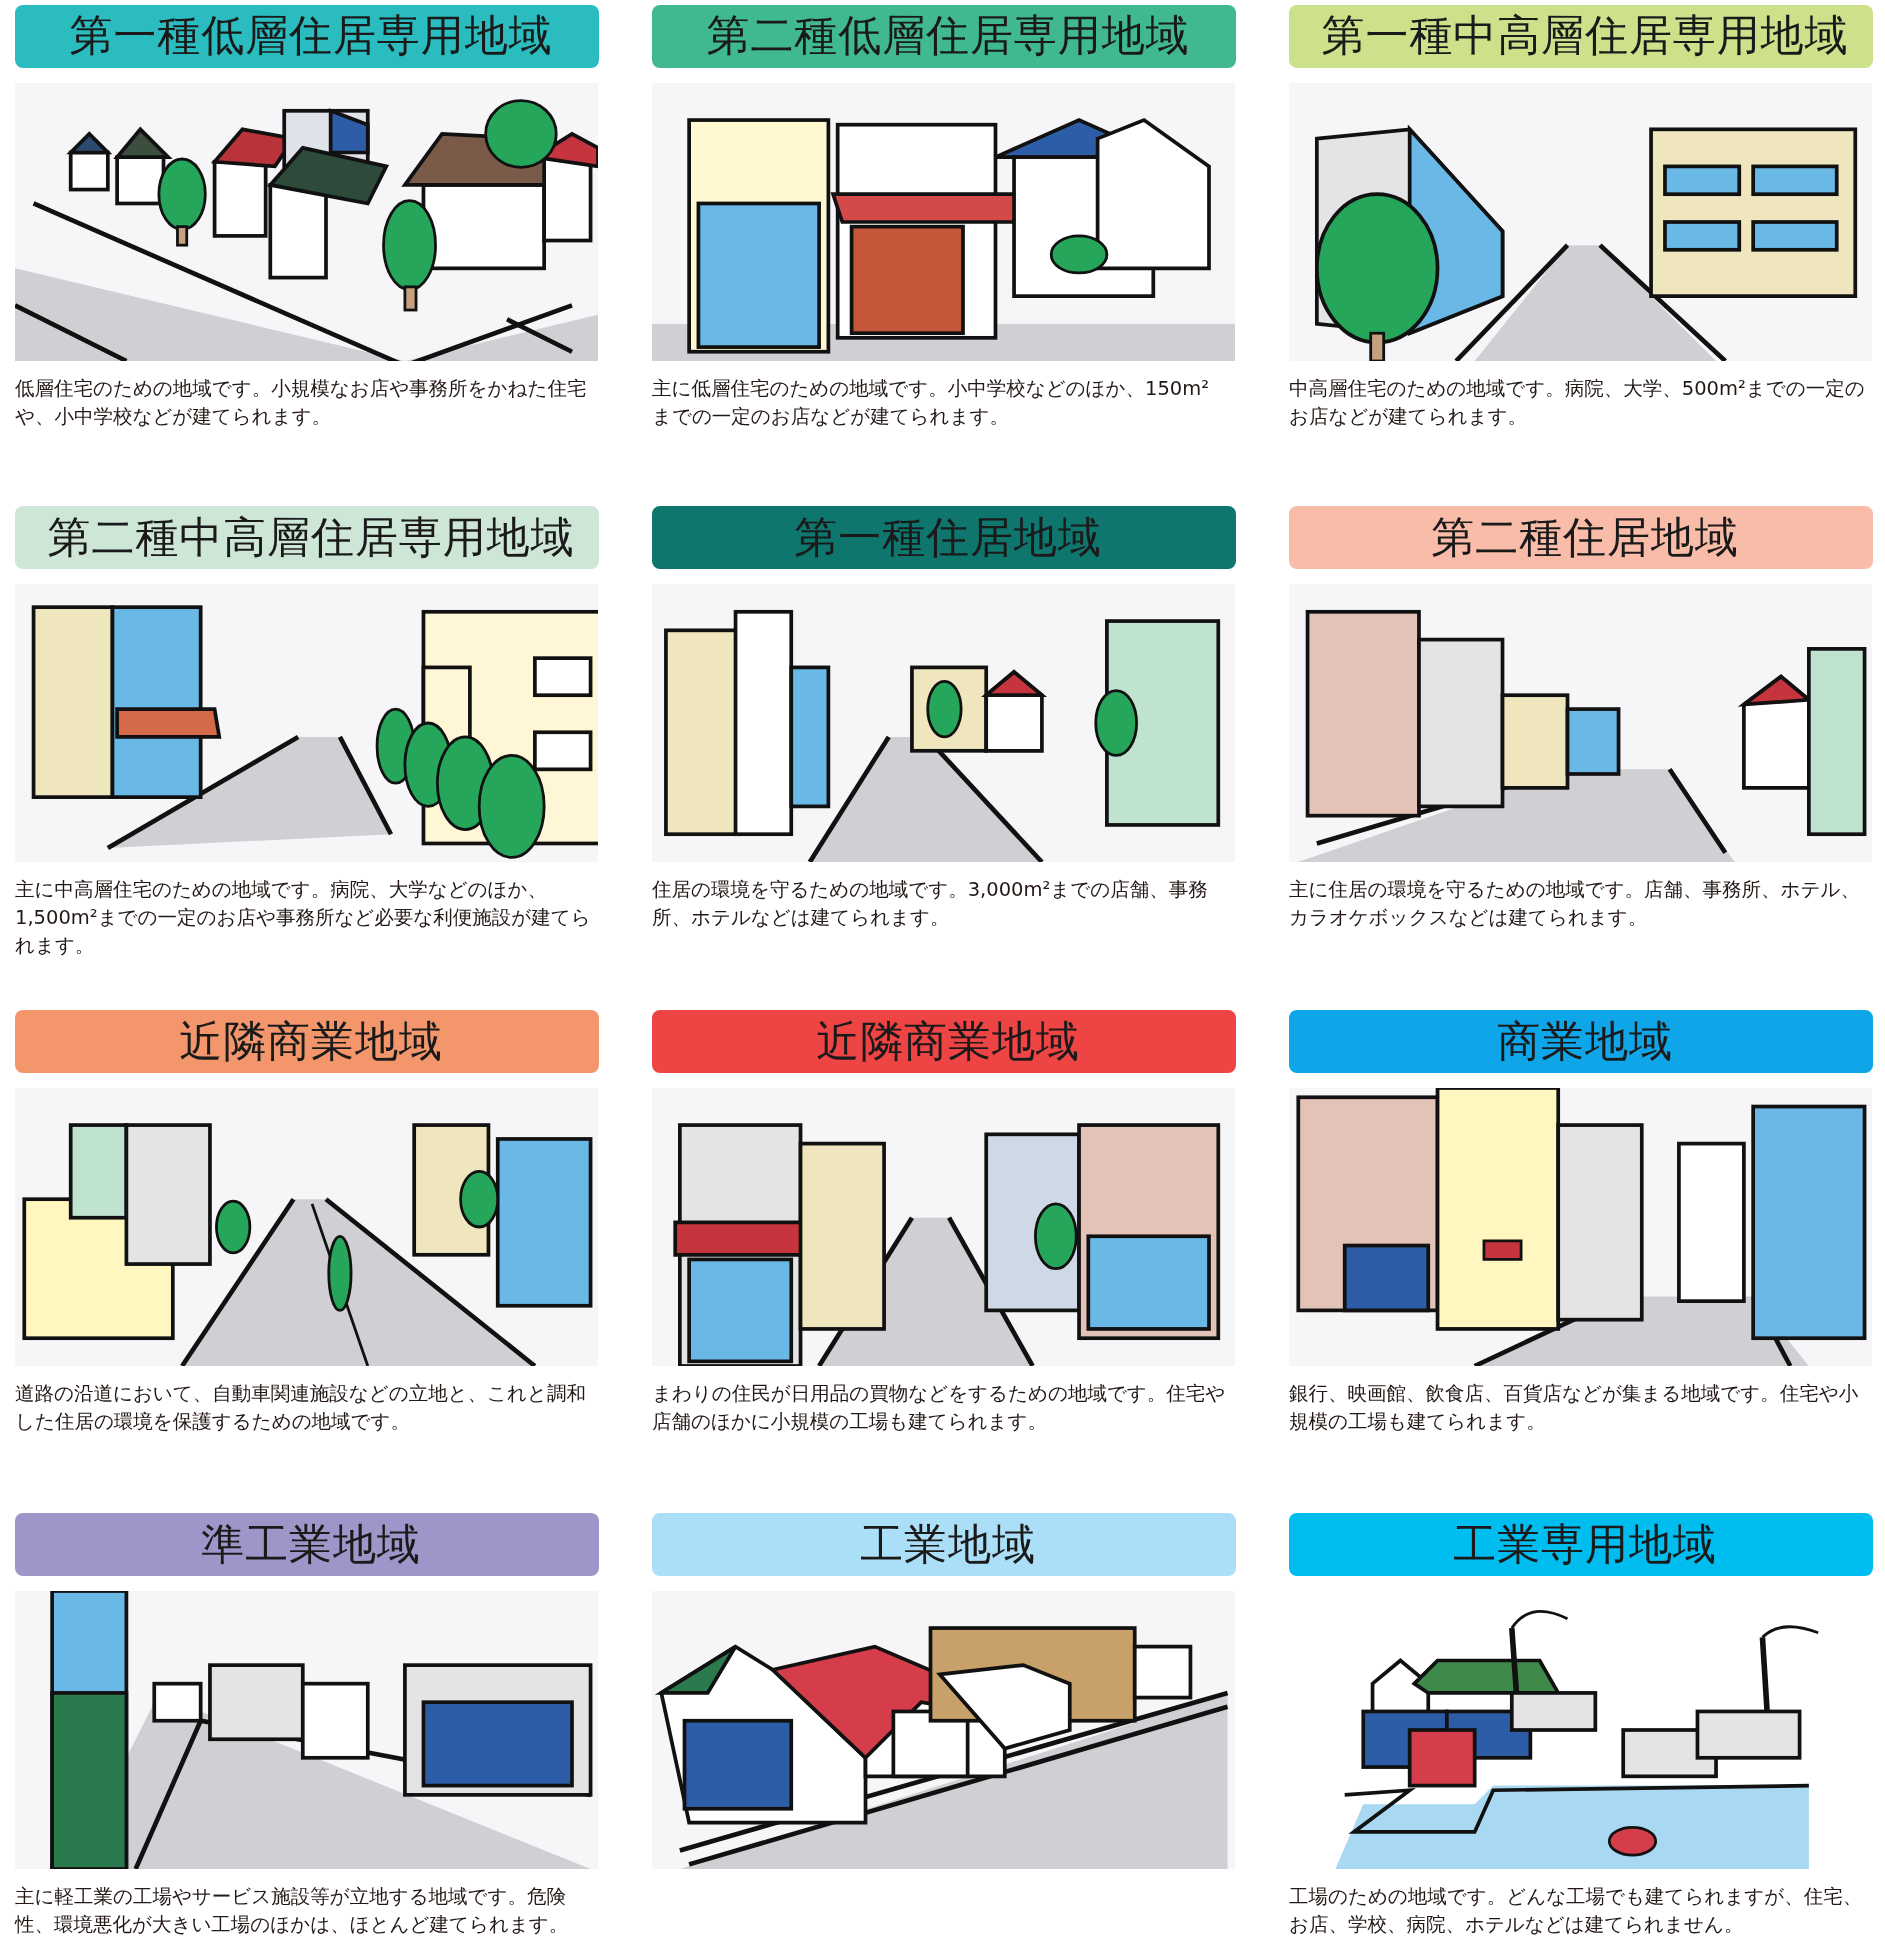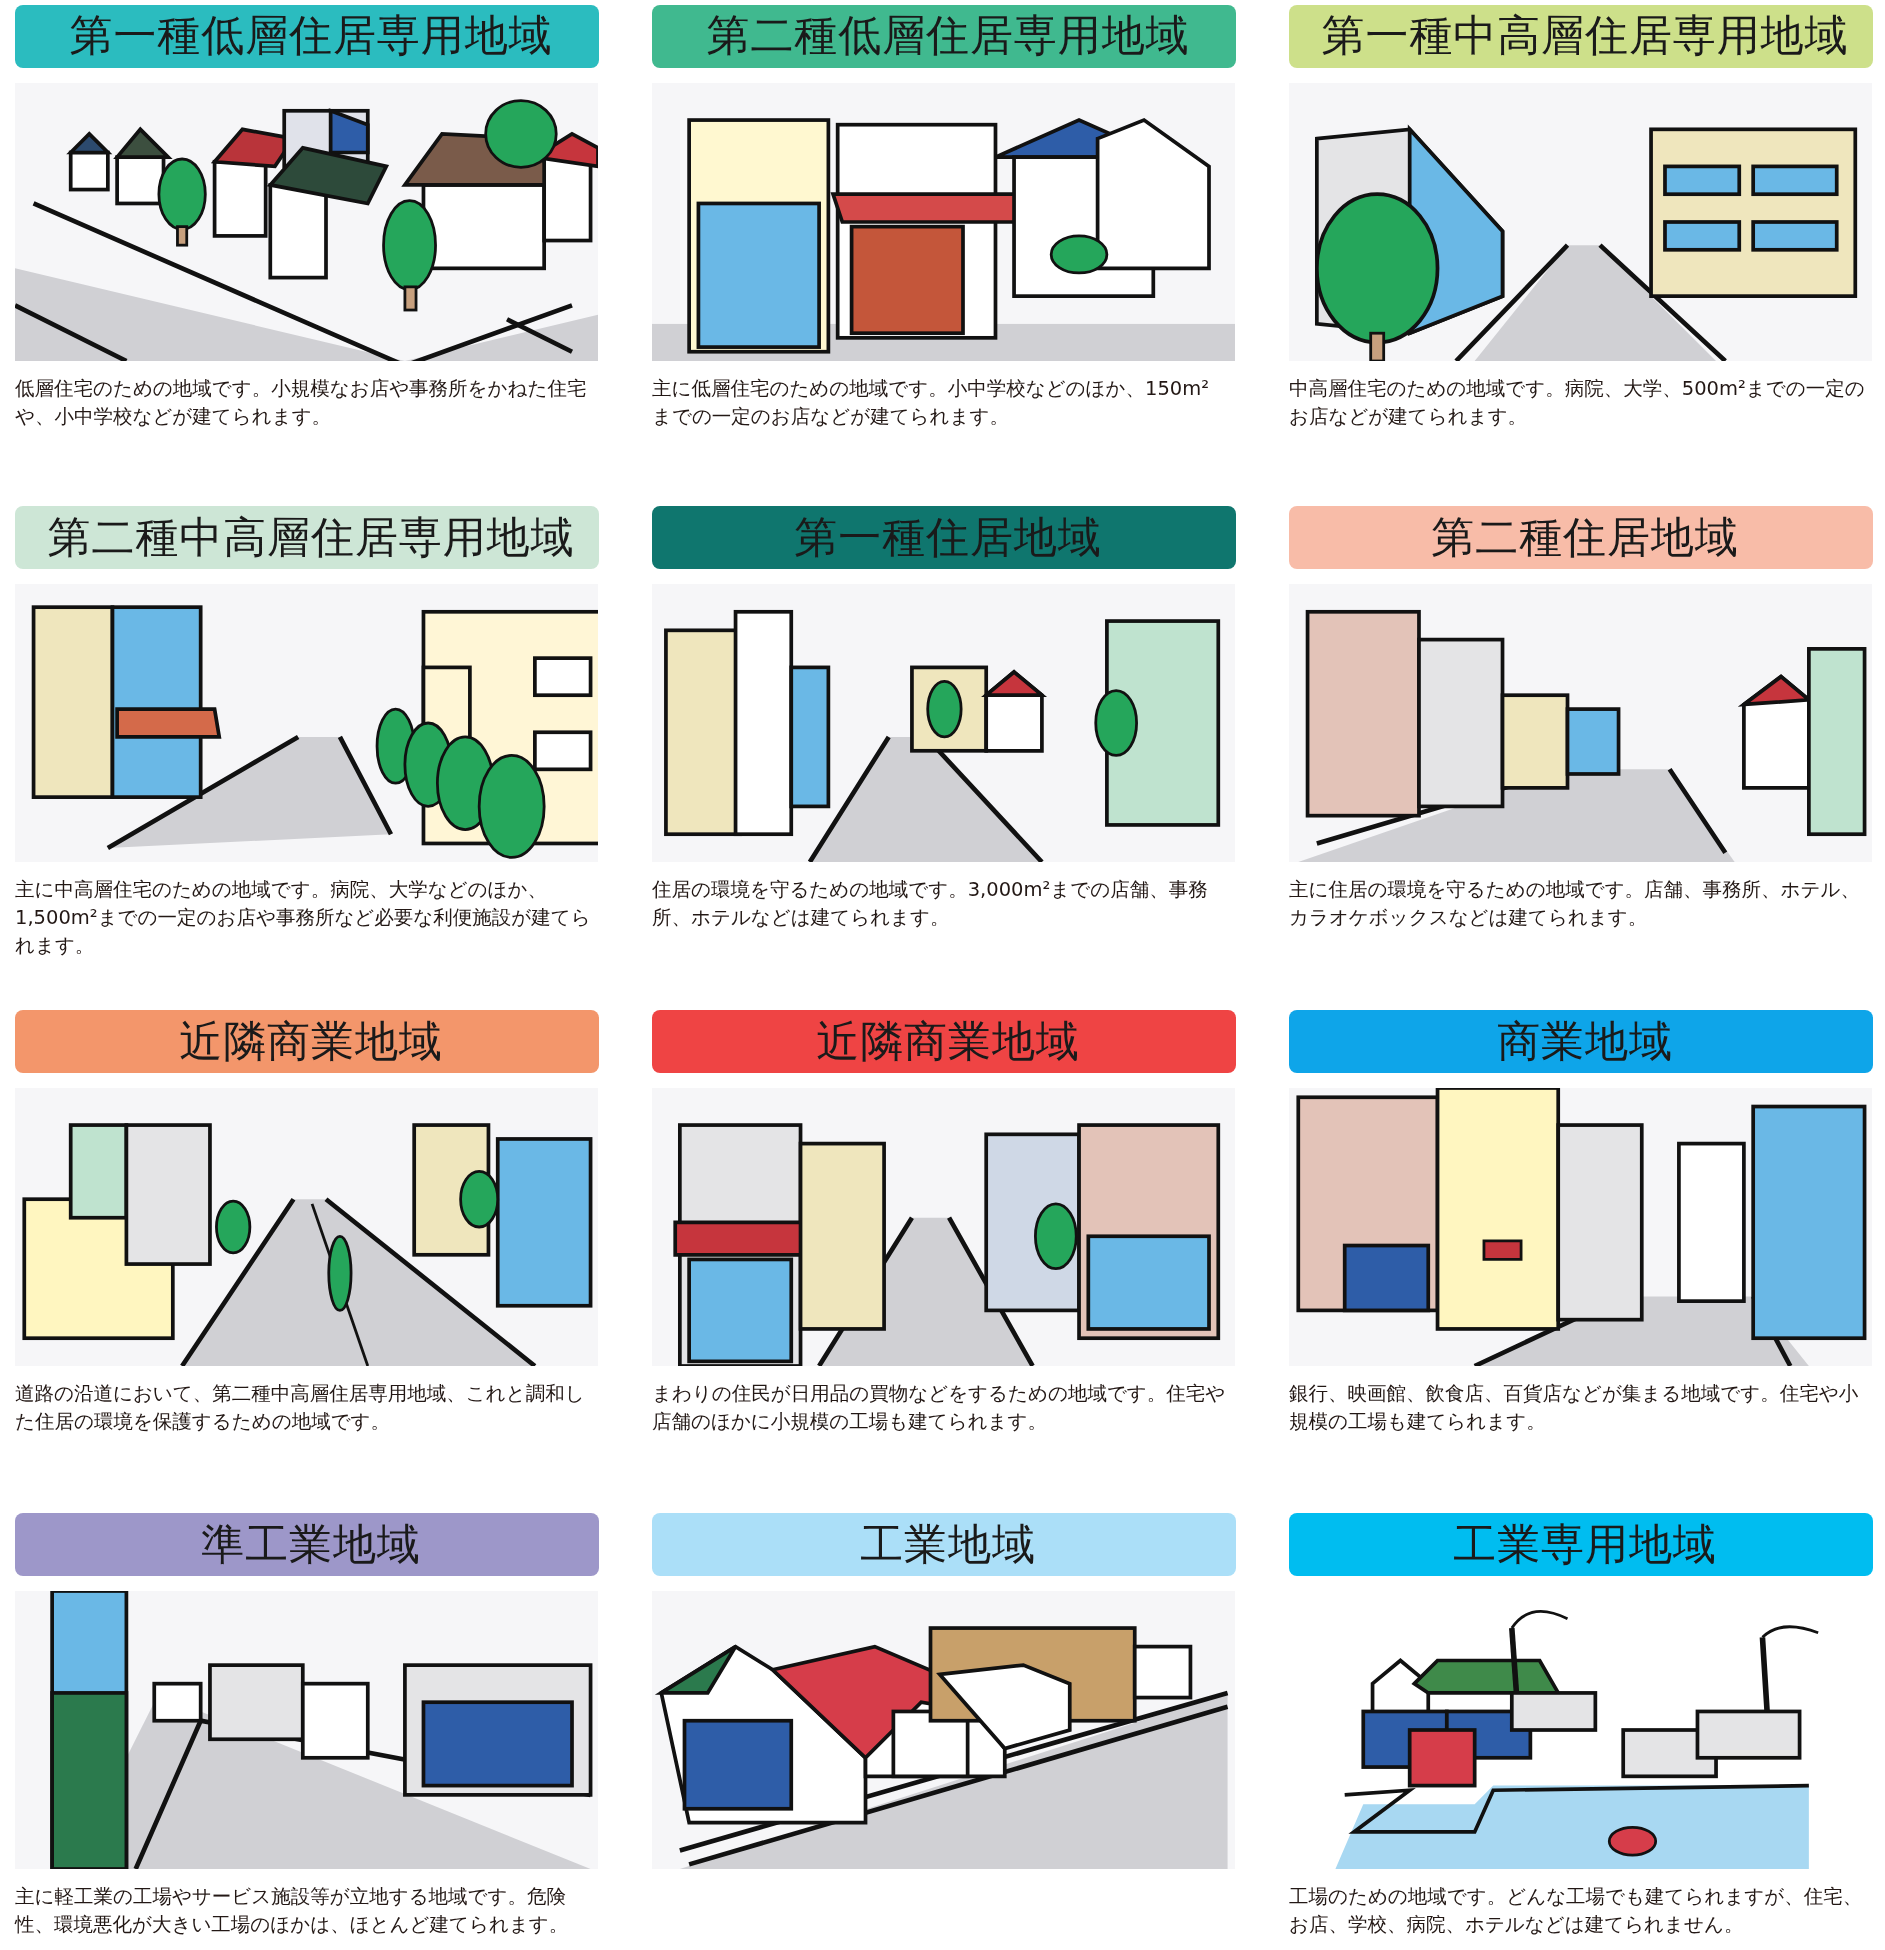--- a/index.html
+++ b/index.html
@@ -178,21 +178,21 @@
         <rect x="430" y="40" width="80" height="140" fill="#efe6bd"></rect>
         <rect x="520" y="55" width="100" height="180" fill="#6ab8e6"></rect>
       </g>
       <g stroke="#111" stroke-width="3" fill="#25a65b">
         <ellipse cx="235" cy="150" rx="18" ry="28"></ellipse>
         <ellipse cx="350" cy="200" rx="12" ry="40"></ellipse>
         <ellipse cx="500" cy="120" rx="20" ry="30"></ellipse>
       </g>
     </svg>
   </div>
-  <div class="desc">道路の沿道において、第二種中高層住居専用地域、これと調和した住居の環境を保護するための地域です。</div>
+  <div class="desc">道路の沿道において、自動車関連施設などの立地と、これと調和した住居の環境を保護するための地域です。</div>
 </div>
 
 <div class="card" style="left:652px;top:1010px">
   <div class="hdr" style="background:#ef4444">近隣商業地域</div>
   <div class="illus">
     <svg viewBox="0 0 628 300" preserveAspectRatio="none">
       <path d="M180 300 L280 140 L320 140 L410 300 Z" fill="#d0d0d4"></path>
       <path d="M180 300 L280 140 M320 140 L410 300" stroke="#111" stroke-width="5"></path>
       <g stroke="#111" stroke-width="4">
         <rect x="30" y="40" width="130" height="260" fill="#e4e4e6"></rect>

